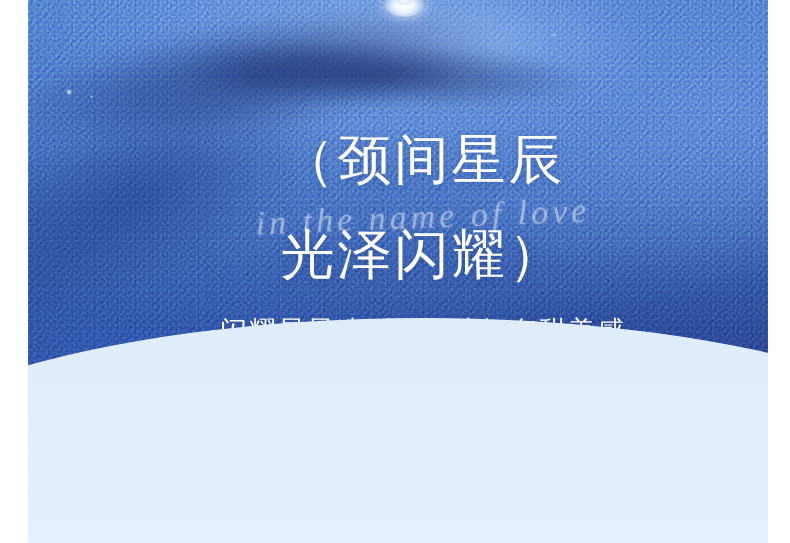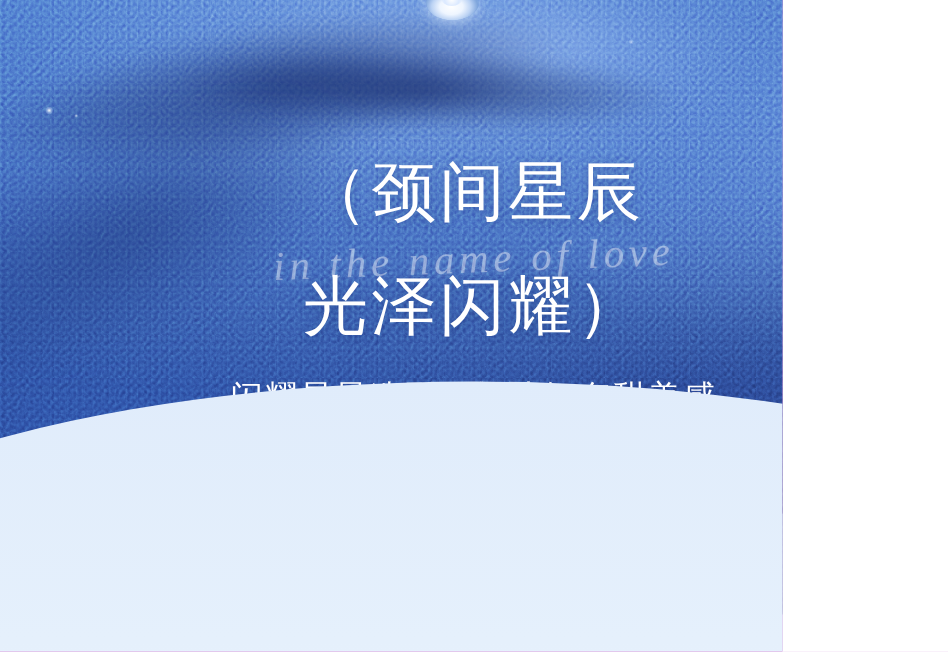--- a/index.html
+++ b/index.html
@@ -7,24 +7,25 @@
     margin: 0;
     padding: 0;
     background: #ffffff;
   }
   body {
     font-family: "Liberation Sans", sans-serif;
   }
 
   .banner {
     position: relative;
-    width: 652px;
+    width: 740px;
     height: 543px;
     overflow: hidden;
-    background: #a21caf;
+    background: #4c1d95;
+    margin-left: 28px;
   }
 
   
   .velvet {
     position: absolute;
     left: 0; top: 0;
     width: 790px;
     height: 512px;
     background:
       radial-gradient(130% 95% at 42% 8%,  rgba(118,160,228,0.95) 0%, rgba(92,137,214,0.55) 30%, rgba(60,100,185,0.0) 62%),

